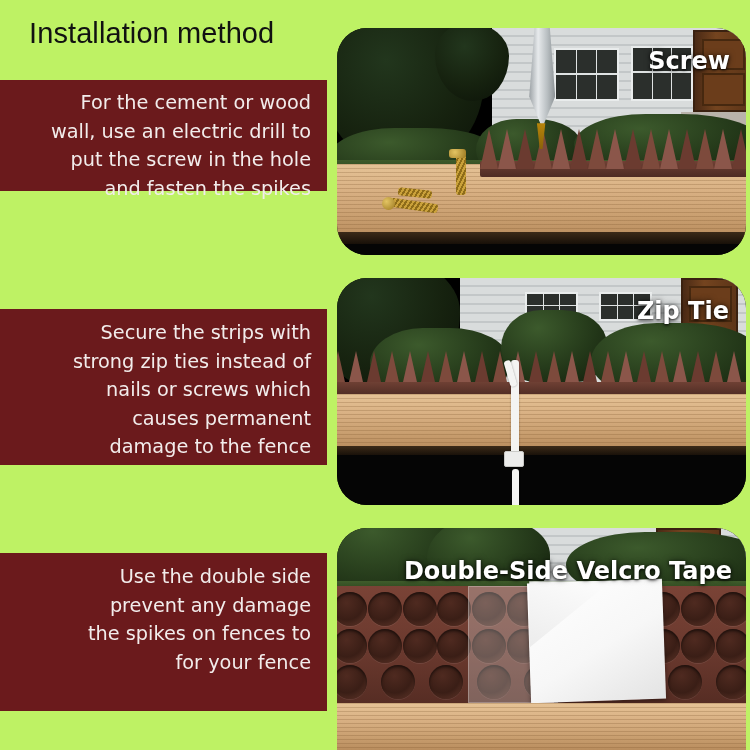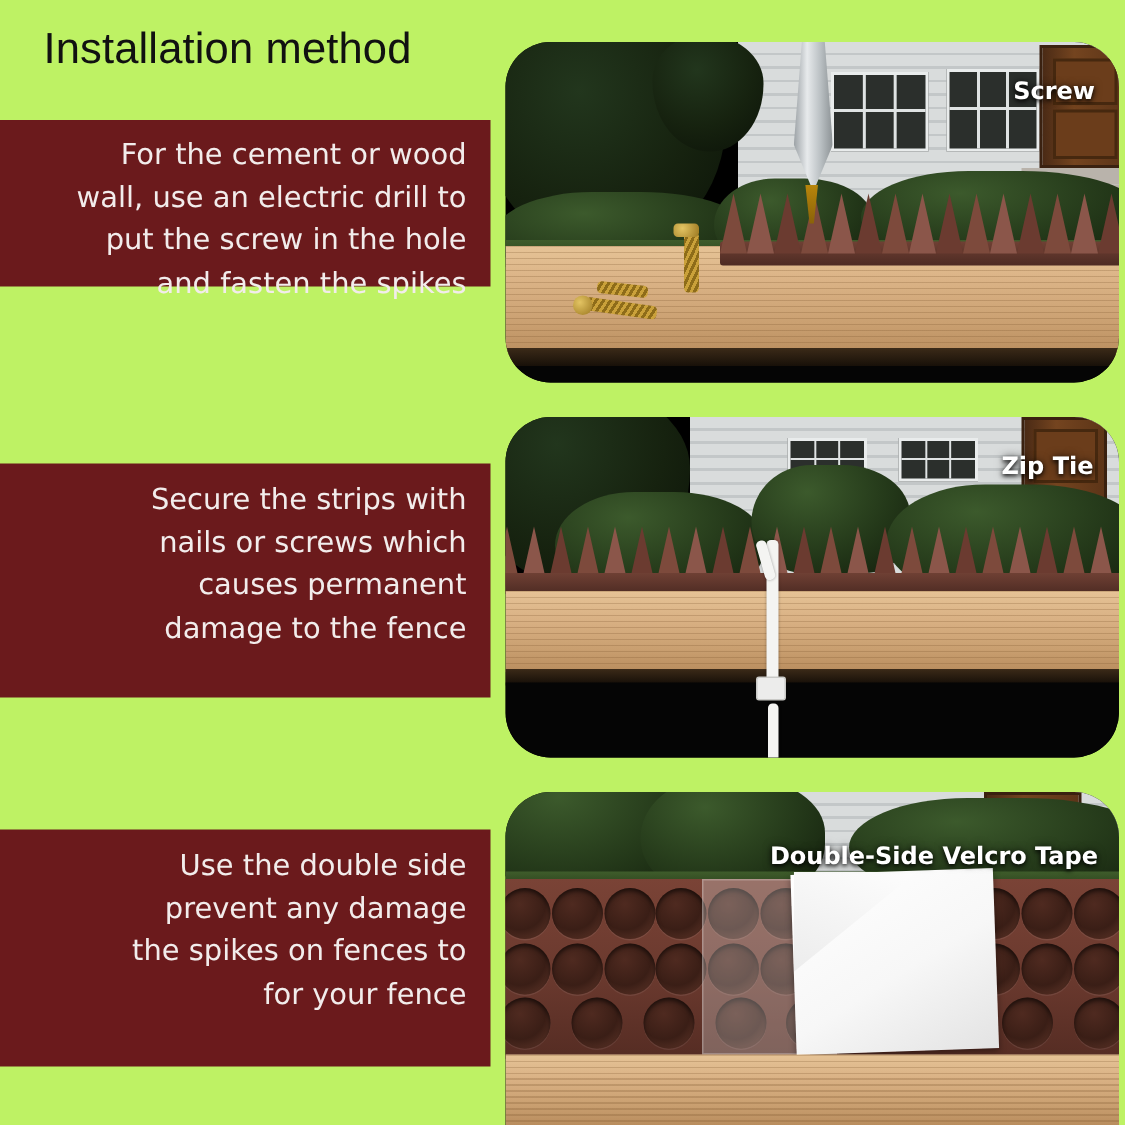--- a/index.html
+++ b/index.html
@@ -222,21 +222,21 @@
     position:absolute;
     background:linear-gradient(200deg,#fdfdfd,#ececec);
   }
 
   
   .photo-label{
     position:absolute;
     color:#ffffff;
     font-weight:bold;
     font-family:"DejaVu Sans", sans-serif;
-    font-size:16px;
+    font-size:24px;
     line-height:22px;
     white-space:nowrap;
     text-shadow:0 1px 3px rgba(0,0,0,.85), 0 0 6px rgba(0,0,0,.6);
     z-index:6;
   }
   .label-1{right:16px;top:22px;}
   .label-2{right:17px;top:22px;}
   .label-3{right:14px;top:32px;}
 </style>
 </head>
@@ -369,20 +369,21 @@
         <div class="ziptie" style="left:42.5%;top:36%;width:8px;height:42%;"></div>
         <div class="ziptie" style="left:41.5%;top:36%;width:7px;height:12%;transform:rotate(-16deg);"></div>
         <div class="ziptie-head" style="left:40.8%;top:76%;width:20px;height:16px;"></div>
         <div class="ziptie" style="left:42.7%;top:84%;width:7px;height:18%;"></div>
       </div>
       <div class="photo-label label-2">Zip Tie</div>
     </div>
 
     <div class="caption-band band-2">
       <span class="cap-line">Secure the strips with</span>
+      <span class="cap-line">strong zip ties instead of</span>
       <span class="cap-line">nails or screws which</span>
       <span class="cap-line">causes permanent</span>
       <span class="cap-line">damage to the fence</span>
     </div>
   </div>
 
   <div class="row row-3">
 
     <div class="photo photo-3">
       <div class="scene">

